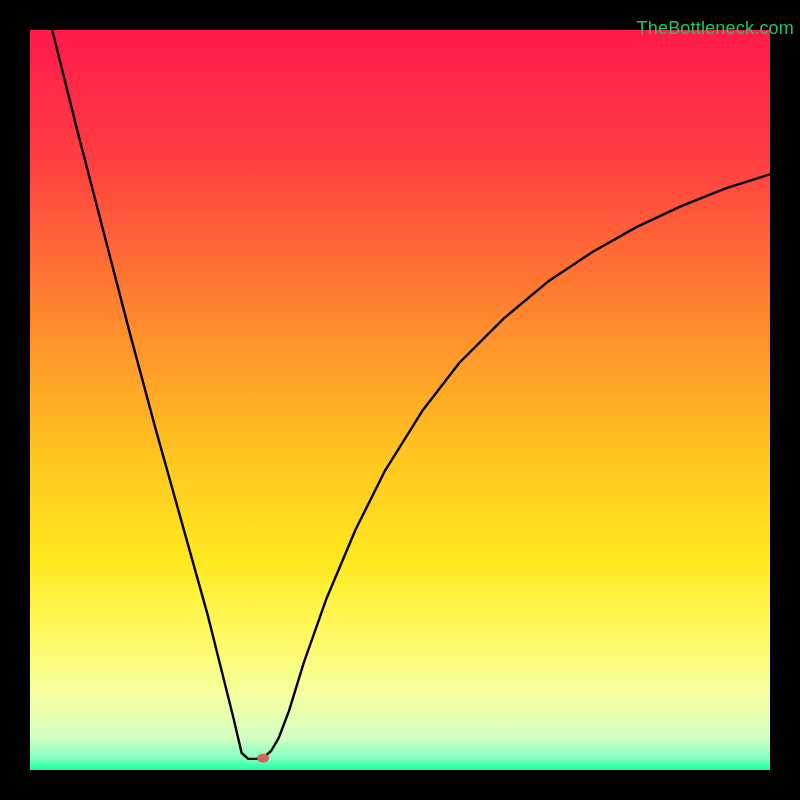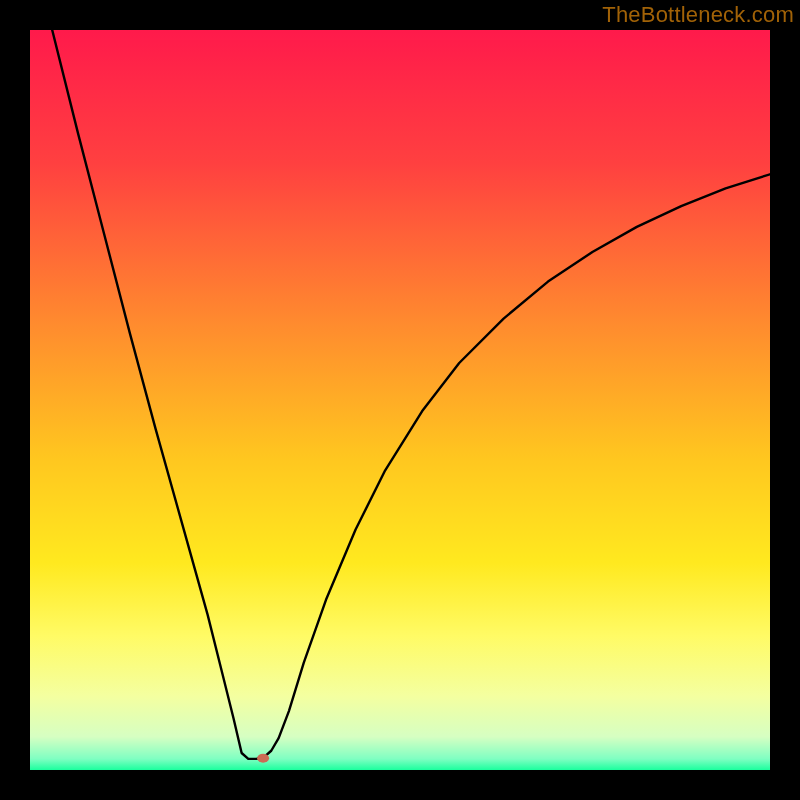--- a/index.html
+++ b/index.html
@@ -12,24 +12,24 @@
     overflow: hidden;
   }
   .frame {
     position: relative;
     width: 800px;
     height: 800px;
     background: #000;
   }
   .watermark {
     position: absolute;
-    top: 2px;
+    top: 18px;
     right: 6px;
-    color: #a16207;
-    font-size: 22px;
+    color: #22c55e;
+    font-size: 18px;
     font-weight: 500;
     letter-spacing: 0.2px;
     z-index: 5;
     pointer-events: none;
   }
   svg.plot {
     position: absolute;
     left: 30px;
     top: 30px;
   }

